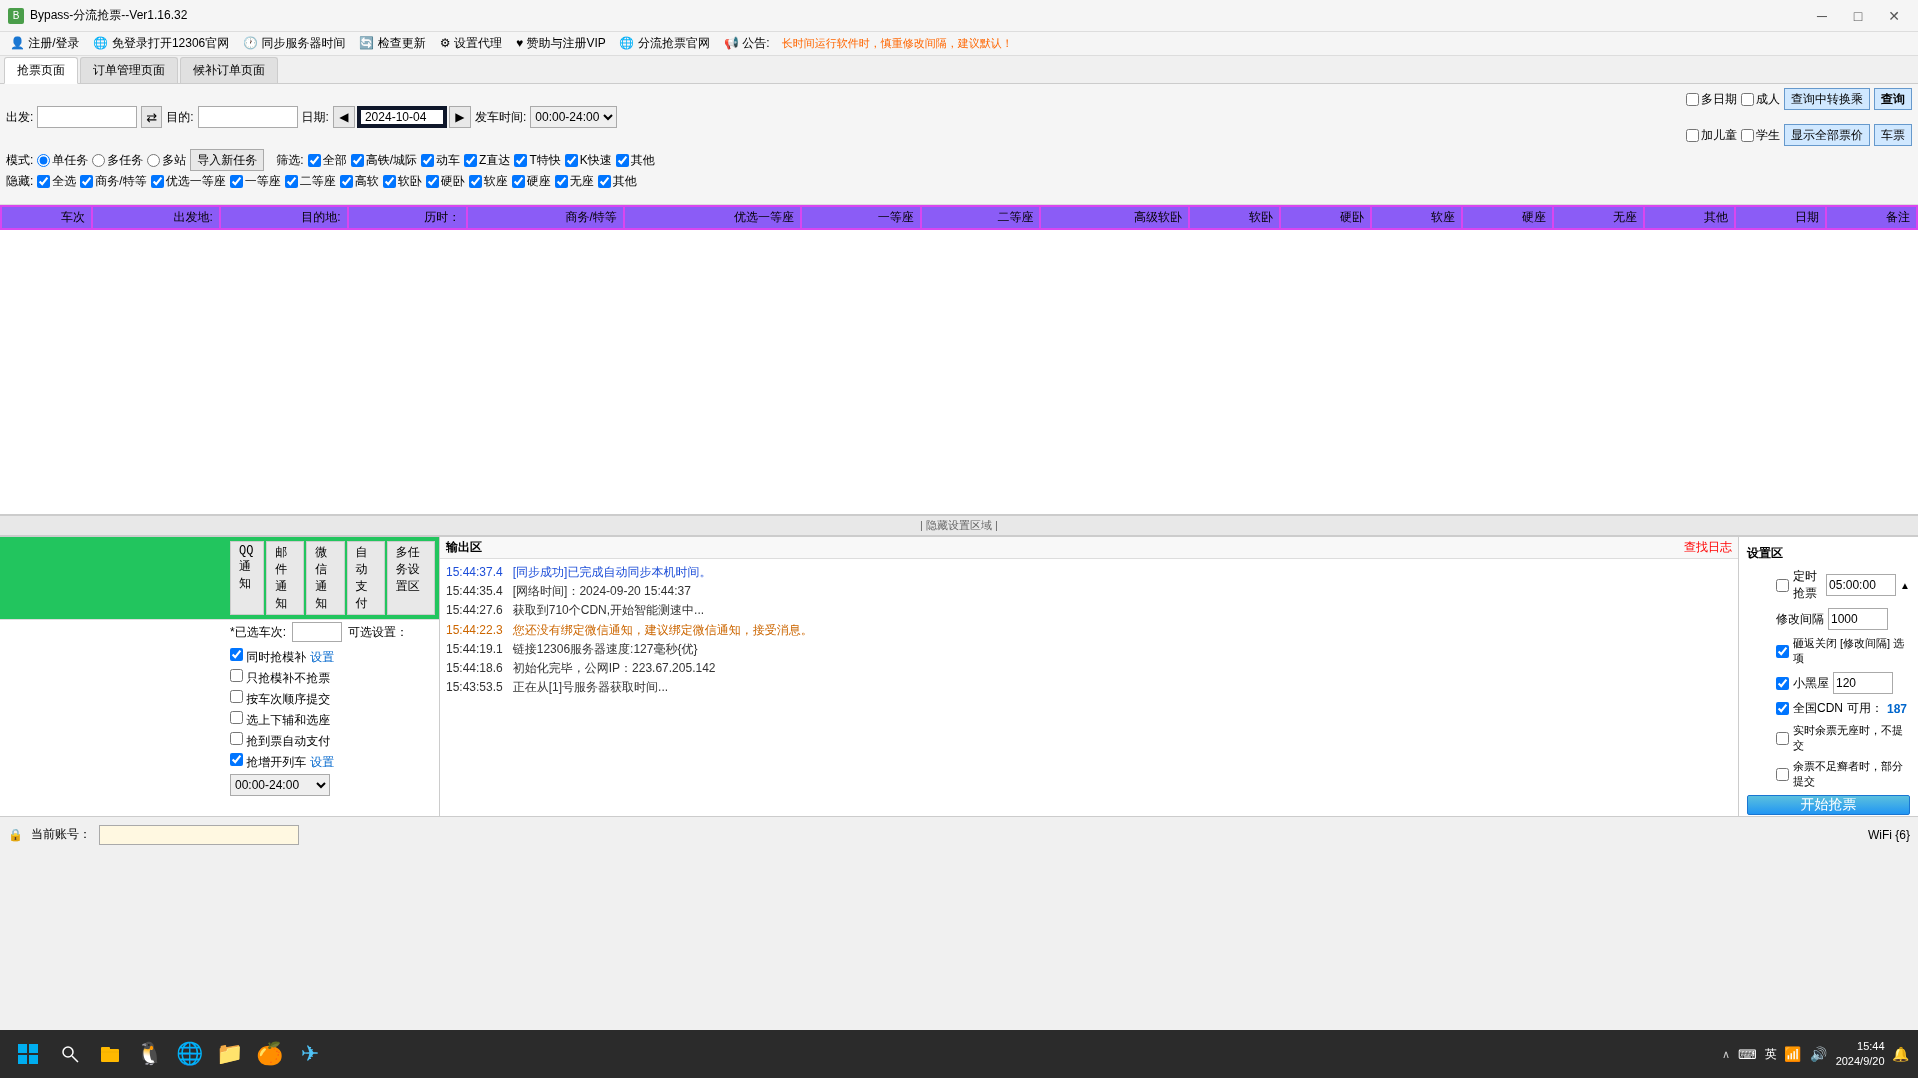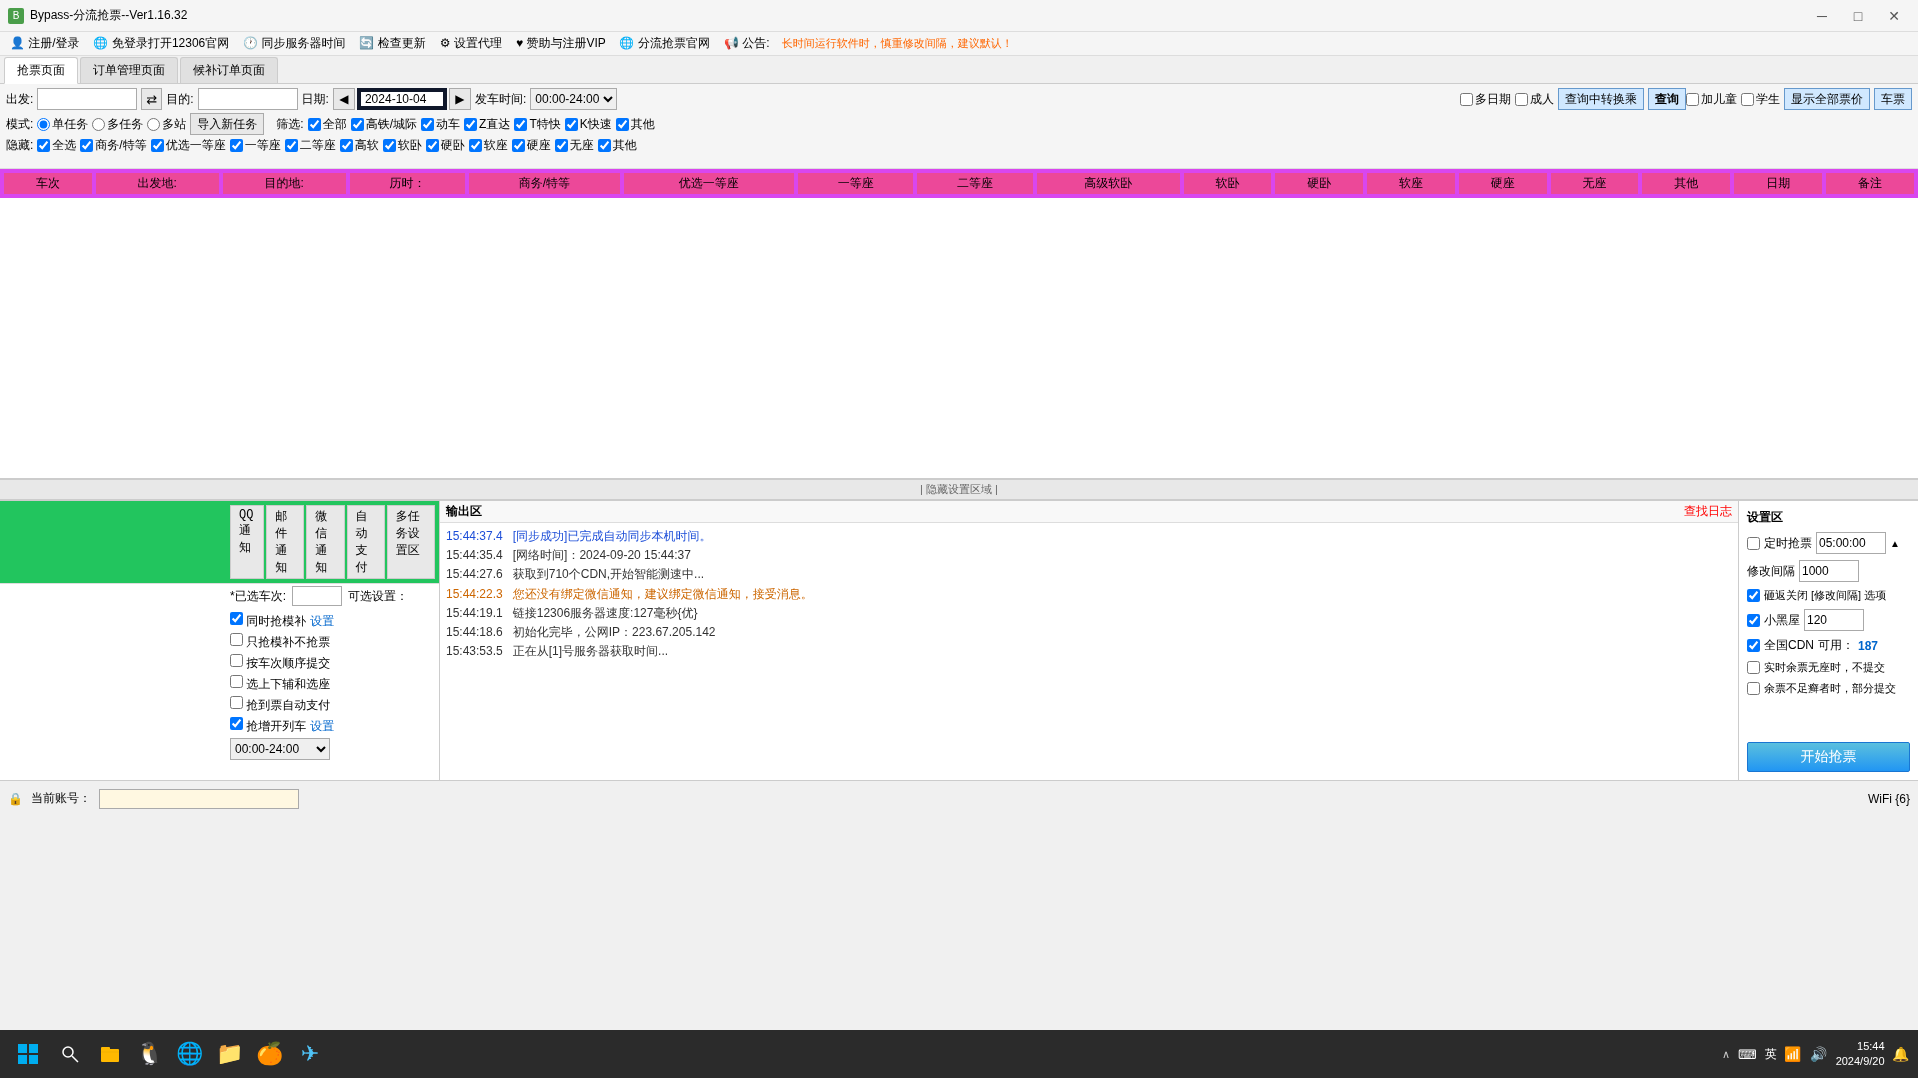--- a/index.html
+++ b/index.html
@@ -167,25 +167,26 @@
       flex: 1;
       overflow: auto;
       background: #fff;
     }
     .data-table {
       width: 100%;
       border-collapse: collapse;
       font-size: 12px;
     }
     .data-table th {
-      background: #ec4899;
-      border: 4px solid #d946ef;
+      background: #8b5cf6;
+      border: 2px solid #d946ef;
       padding: 2px 6px;
       white-space: nowrap;
       font-weight: normal;
+      text-align: right;
     }
 
     
     .divider-bar {
       background: #e8e8e8;
       border-top: 1px solid #ccc;
       border-bottom: 1px solid #ccc;
       text-align: center;
       font-size: 11px;
       color: #666;
@@ -284,20 +285,21 @@
       display: flex;
       flex-direction: column;
       gap: 4px;
     }
     .right-title { font-weight: bold; margin-bottom: 2px; }
     .right-item {
       display: flex;
       align-items: center;
       gap: 4px;
       margin-bottom: 2px;
+      margin-left: 29px;
     }
     .right-input {
       height: 22px;
       width: 60px;
       border: 1px solid #aaa;
       font-size: 12px;
       padding: 1px 2px;
     }
     .btn-start {
       margin-top: auto;
@@ -420,21 +422,21 @@
     <div class="date-nav">
       <button>◀</button>
       <input class="date-input" value="2024-10-04" style="">
       <button>▶</button>
     </div>
     <span class="label">发车时间:</span>
     <select class="select-field">
       <option>00:00-24:00</option>
     </select>
 
-    <div style="margin-left: auto; display:flex; flex-direction:row; gap:0; align-items:flex-start;">
+    <div style="margin-left: auto; display:flex; flex-direction:column; gap:14px; align-items:flex-start;">
       <div class="ops-row">
         <label class="cb-item">
             <input type="checkbox" style=""> 
             <span>多日期</span>
           </label>
         <label class="cb-item">
             <input type="checkbox" style=""> 
             <span>成人</span>
           </label>
         <button class="btn btn-blue">查询中转换乘</button>

